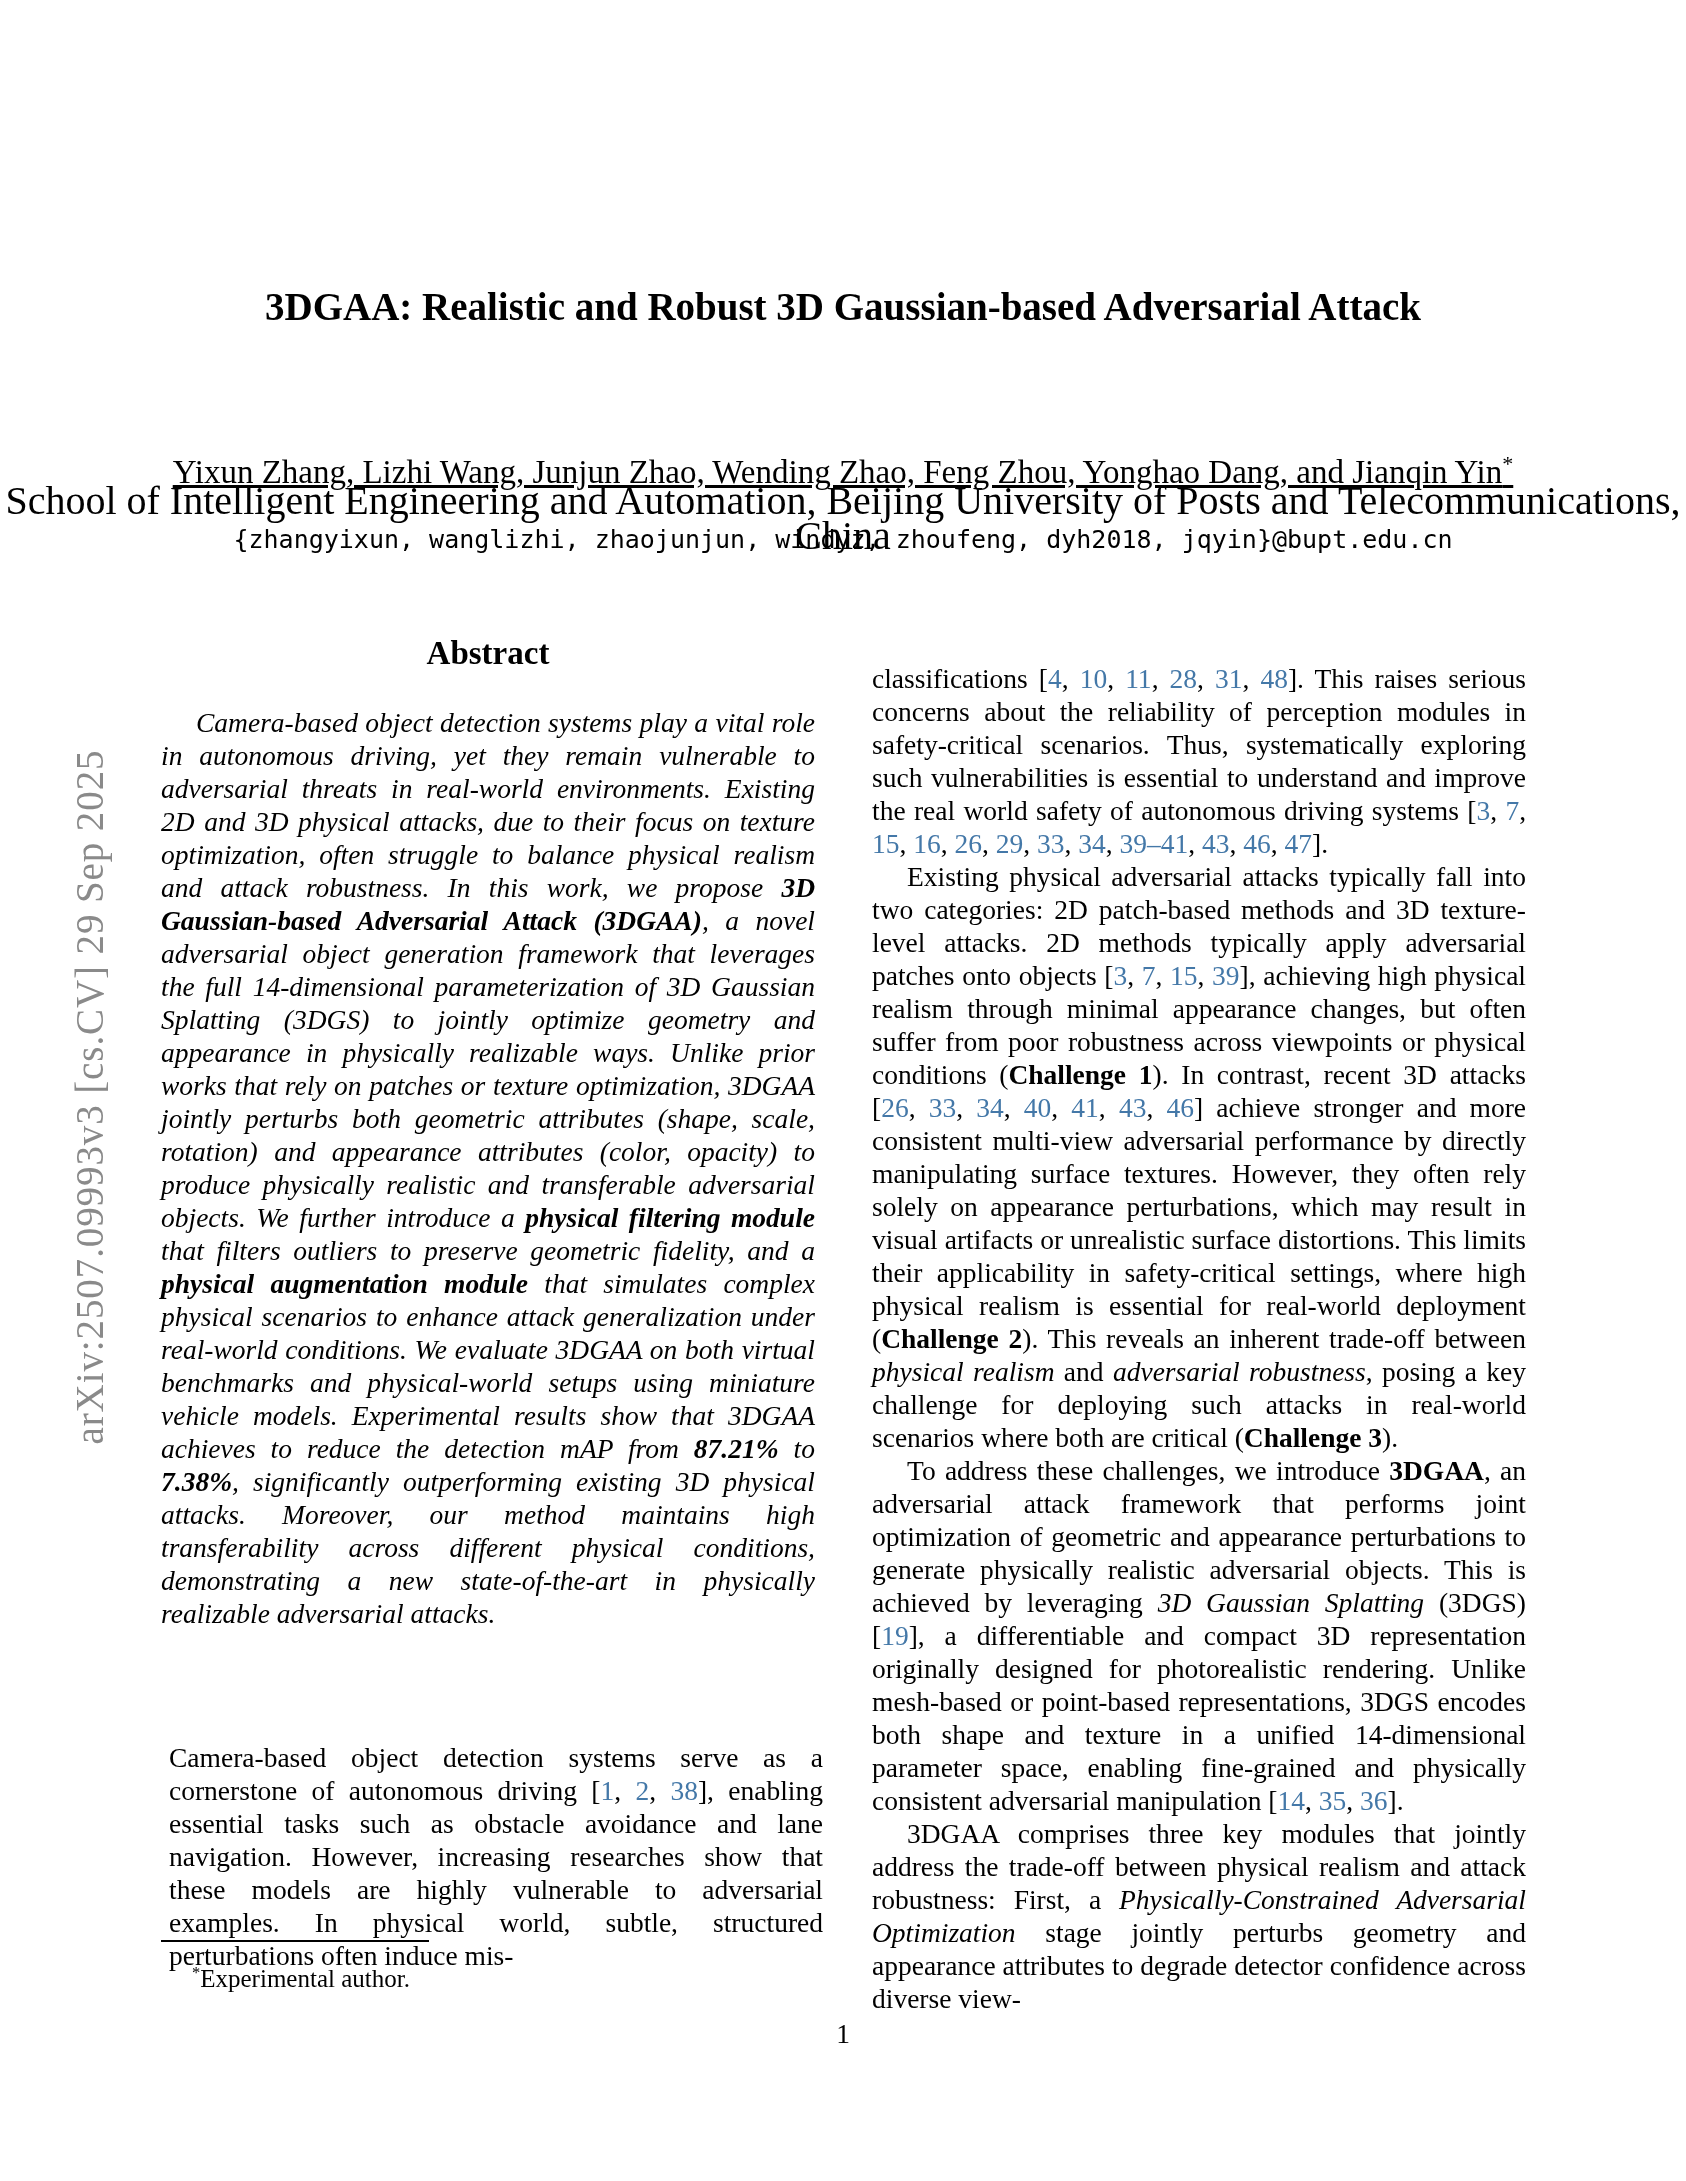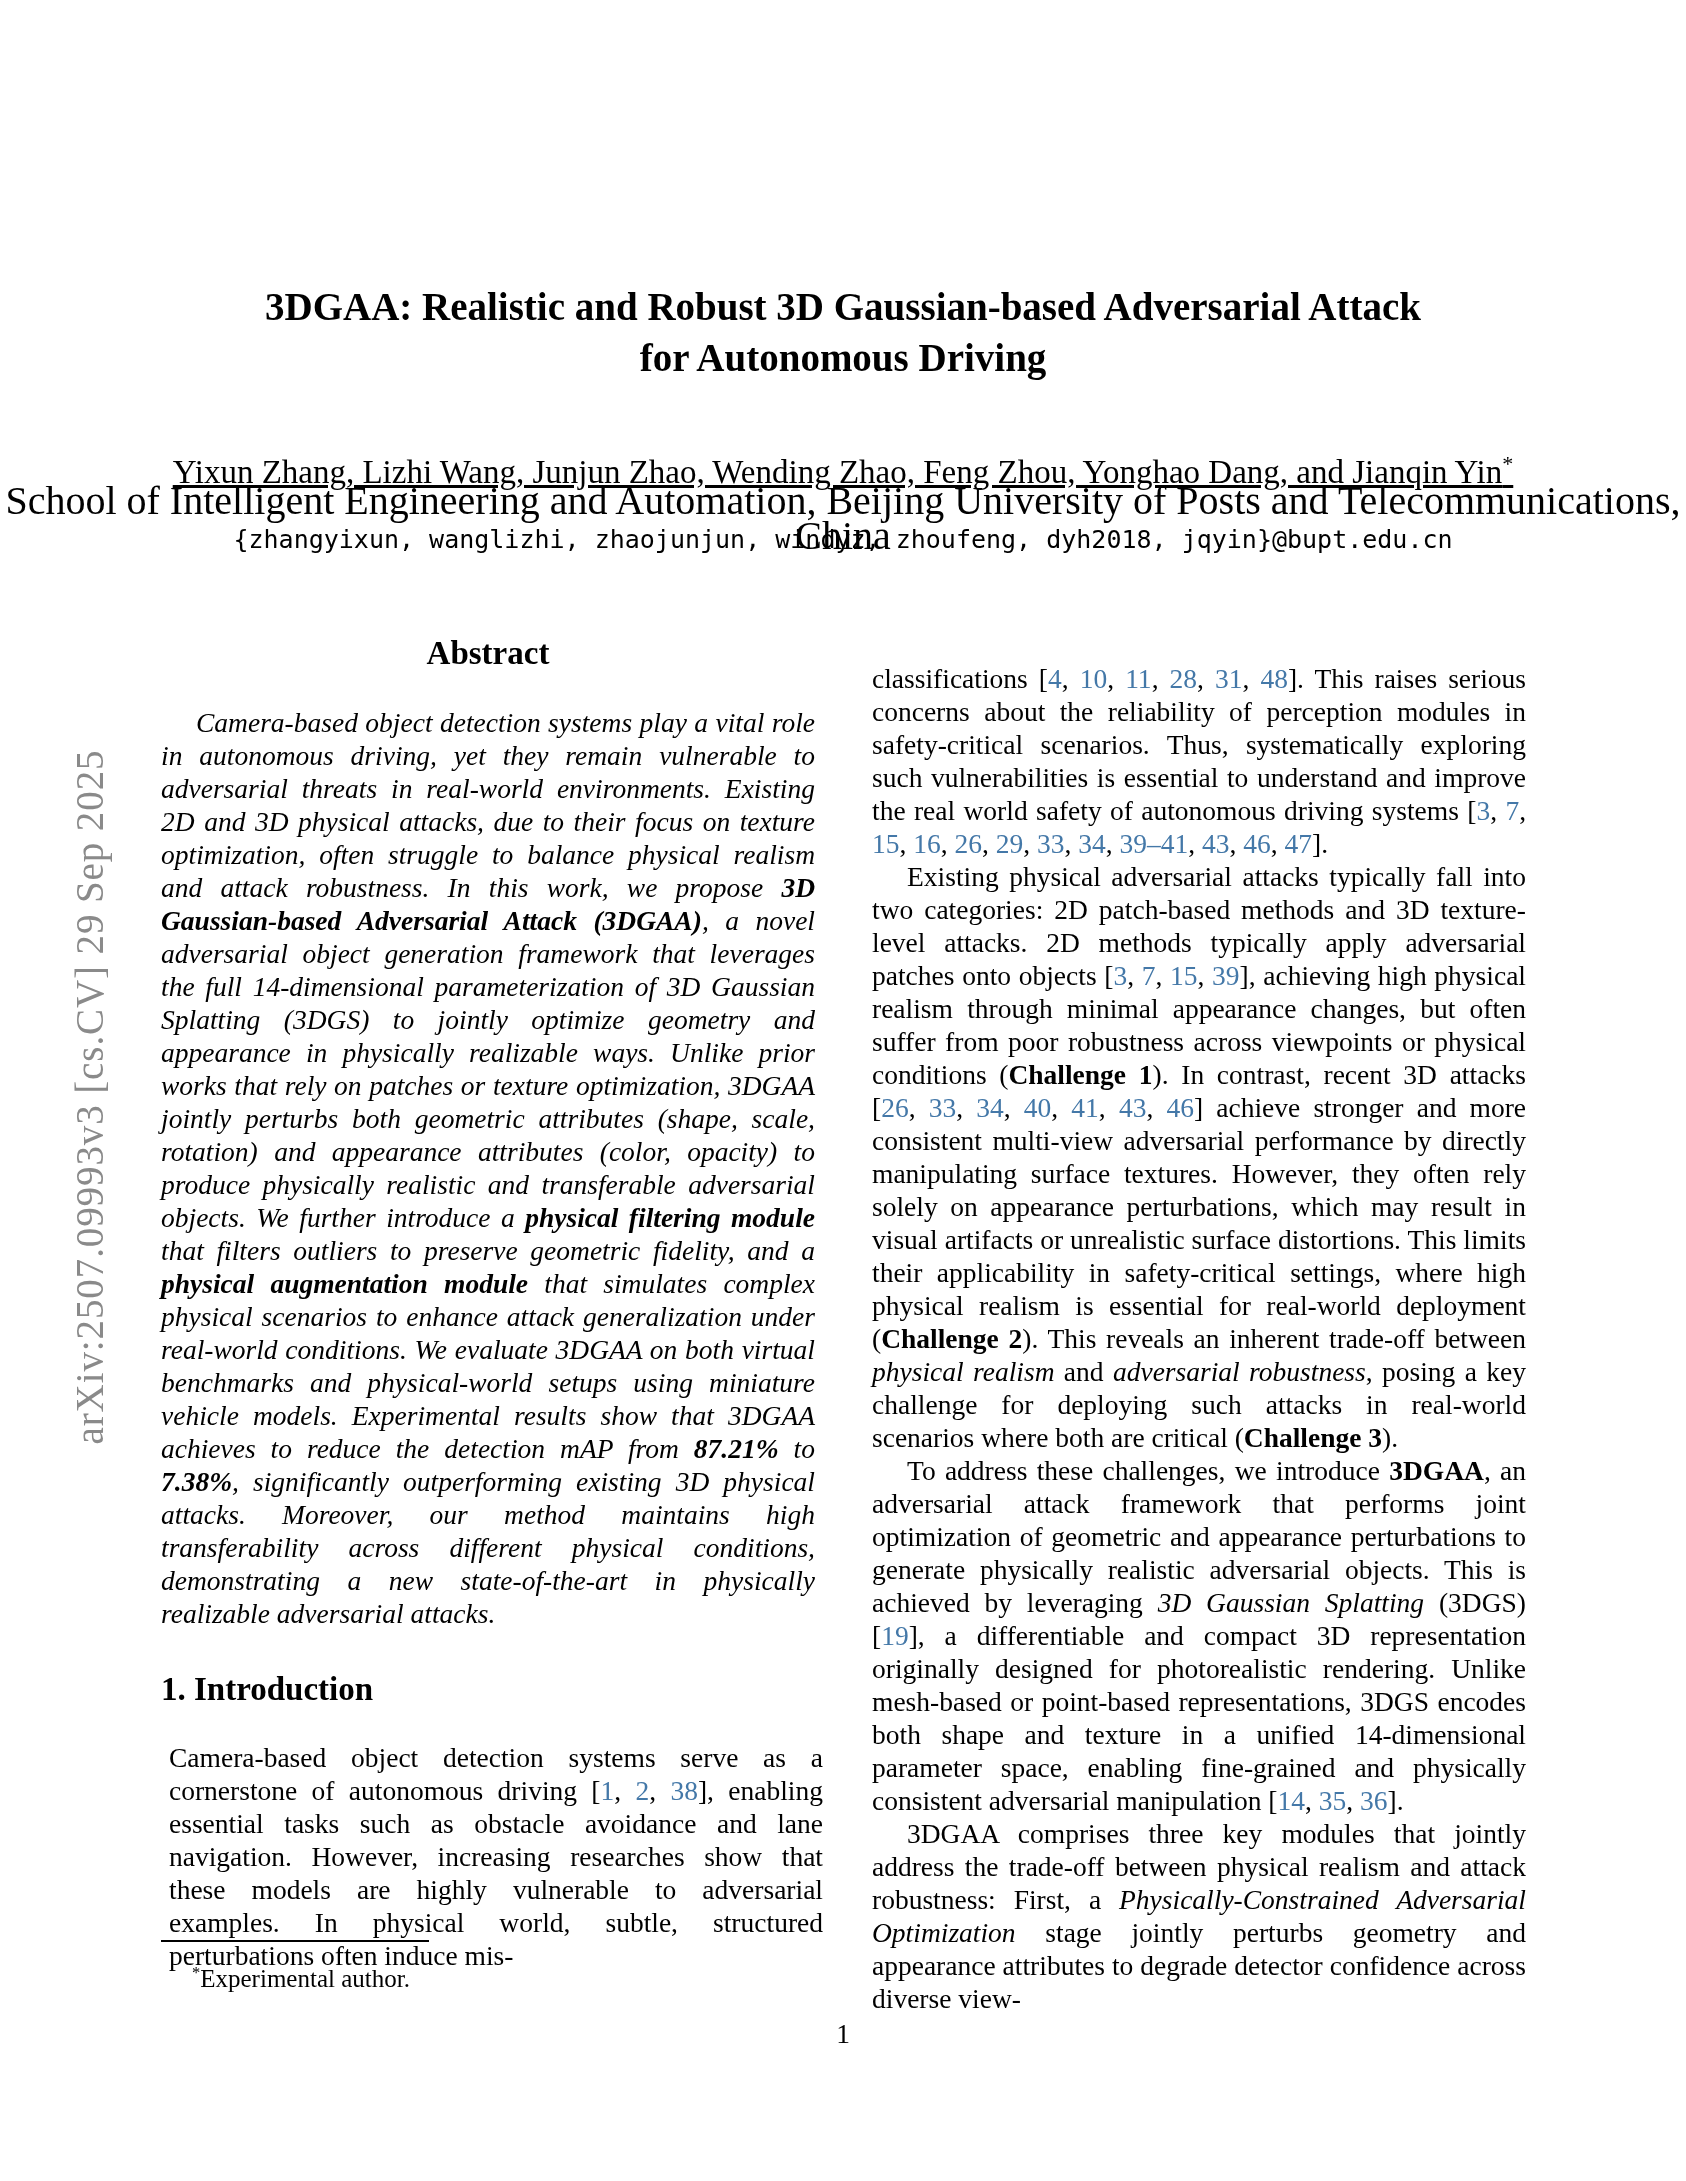--- a/index.html
+++ b/index.html
@@ -92,34 +92,32 @@
 </style>
 </head>
 <body>
 
 <div class="page">
 
   <div class="watermark">arXiv:2507.09993v3  [cs.CV]  29 Sep 2025</div>
 
   <div class="title">
     <div>3DGAA: Realistic and Robust 3D Gaussian-based Adversarial Attack</div>
-    <div>for Autonomous Driving</div>
   </div>
 
   <div class="authors"><span>Yixun Zhang, Lizhi Wang, Junjun Zhao, Wending Zhao, Feng Zhou, Yonghao Dang, and Jianqin Yin</span><sup>*</sup></div>
 
   <div class="affiliation">School of Intelligent Engineering and Automation, Beijing University of Posts and Telecommunications, China</div>
 
   <div class="email">{zhangyixun, wanglizhi, zhaojunjun, windyz, zhoufeng, dyh2018, jqyin}@bupt.edu.cn</div>
 
   <div class="abstract-heading">Abstract</div>
 
   <p class="abstract-body"><span class="seg-n">Camera-based object detection systems play a vital role in autonomous driving, yet they remain vulnerable to adversarial threats in real-world environments. Existing 2D and 3D physical attacks, due to their focus on texture optimization, often struggle to balance physical realism and attack robustness. In this work, we propose </span><span class="seg-b">3D Gaussian-based Adversarial Attack (3DGAA)</span><span class="seg-n">, a novel adversarial object generation framework that leverages the full 14-dimensional parameterization of 3D Gaussian Splatting (3DGS) to jointly optimize geometry and appearance in physically realizable ways. Unlike prior works that rely on patches or texture optimization, 3DGAA jointly perturbs both geometric attributes (shape, scale, rotation) and appearance attributes (color, opacity) to produce physically realistic and transferable adversarial objects. We further introduce a </span><span class="seg-b">physical filtering module</span><span class="seg-n"> that filters outliers to preserve geometric fidelity, and a </span><span class="seg-b">physical augmentation module</span><span class="seg-n"> that simulates complex physical scenarios to enhance attack generalization under real-world conditions. We evaluate 3DGAA on both virtual benchmarks and physical-world setups using miniature vehicle models. Experimental results show that 3DGAA achieves to reduce the detection mAP from </span><span class="seg-b">87.21%</span><span class="seg-n"> to </span><span class="seg-b">7.38%</span><span class="seg-n">, significantly outperforming existing 3D physical attacks. Moreover, our method maintains high transferability across different physical conditions, demonstrating a new state-of-the-art in physically realizable adversarial attacks.</span></p>
 
-  <h2 class="intro-heading">1. Introduction</h2>
 
   <p class="intro-body"><span class="seg-n">Camera-based object detection systems serve as a cornerstone of autonomous driving [</span><span class="seg-c">1</span><span class="seg-n">, </span><span class="seg-c">2</span><span class="seg-n">, </span><span class="seg-c">38</span><span class="seg-n">], enabling essential tasks such as obstacle avoidance and lane navigation. However, increasing researches show that these models are highly vulnerable to adversarial examples. In physical world, subtle, structured perturbations often induce mis-</span></p>
 
   <div class="footnote-rule"></div>
 
   <div class="footnote"><sup>*</sup><span>Experimental author.</span></div>
 
   <div class="col-right">
     <p class="no-indent"><span class="seg-n">classifications [</span><span class="seg-c">4</span><span class="seg-n">, </span><span class="seg-c">10</span><span class="seg-n">, </span><span class="seg-c">11</span><span class="seg-n">, </span><span class="seg-c">28</span><span class="seg-n">, </span><span class="seg-c">31</span><span class="seg-n">, </span><span class="seg-c">48</span><span class="seg-n">].  This raises serious concerns about the reliability of perception modules in safety-critical scenarios.  Thus, systematically exploring such vulnerabilities is essential to understand and improve the real world safety of autonomous driving systems [</span><span class="seg-c">3</span><span class="seg-n">, </span><span class="seg-c">7</span><span class="seg-n">, </span><span class="seg-c">15</span><span class="seg-n">, </span><span class="seg-c">16</span><span class="seg-n">, </span><span class="seg-c">26</span><span class="seg-n">, </span><span class="seg-c">29</span><span class="seg-n">, </span><span class="seg-c">33</span><span class="seg-n">, </span><span class="seg-c">34</span><span class="seg-n">, </span><span class="seg-c">39–41</span><span class="seg-n">, </span><span class="seg-c">43</span><span class="seg-n">, </span><span class="seg-c">46</span><span class="seg-n">, </span><span class="seg-c">47</span><span class="seg-n">].</span></p>
     <p><span class="seg-n">Existing physical adversarial attacks typically fall into two categories: 2D patch-based methods and 3D texture-level attacks.  2D methods typically apply adversarial patches onto objects [</span><span class="seg-c">3</span><span class="seg-n">, </span><span class="seg-c">7</span><span class="seg-n">, </span><span class="seg-c">15</span><span class="seg-n">, </span><span class="seg-c">39</span><span class="seg-n">], achieving high physical realism through minimal appearance changes, but often suffer from poor robustness across viewpoints or physical conditions (</span><span class="seg-b">Challenge 1</span><span class="seg-n">).  In contrast, recent 3D attacks [</span><span class="seg-c">26</span><span class="seg-n">, </span><span class="seg-c">33</span><span class="seg-n">, </span><span class="seg-c">34</span><span class="seg-n">, </span><span class="seg-c">40</span><span class="seg-n">, </span><span class="seg-c">41</span><span class="seg-n">, </span><span class="seg-c">43</span><span class="seg-n">, </span><span class="seg-c">46</span><span class="seg-n">] achieve stronger and more consistent multi-view adversarial performance by directly manipulating surface textures.  However, they often rely solely on appearance perturbations, which may result in visual artifacts or unrealistic surface distortions.  This limits their applicability in safety-critical settings, where high physical realism is essential for real-world deployment (</span><span class="seg-b">Challenge 2</span><span class="seg-n">).  This reveals an inherent trade-off between </span><span class="seg-i">physical realism</span><span class="seg-n"> and </span><span class="seg-i">adversarial robustness</span><span class="seg-n">, posing a key challenge for deploying such attacks in real-world scenarios where both are critical (</span><span class="seg-b">Challenge 3</span><span class="seg-n">).</span></p>

